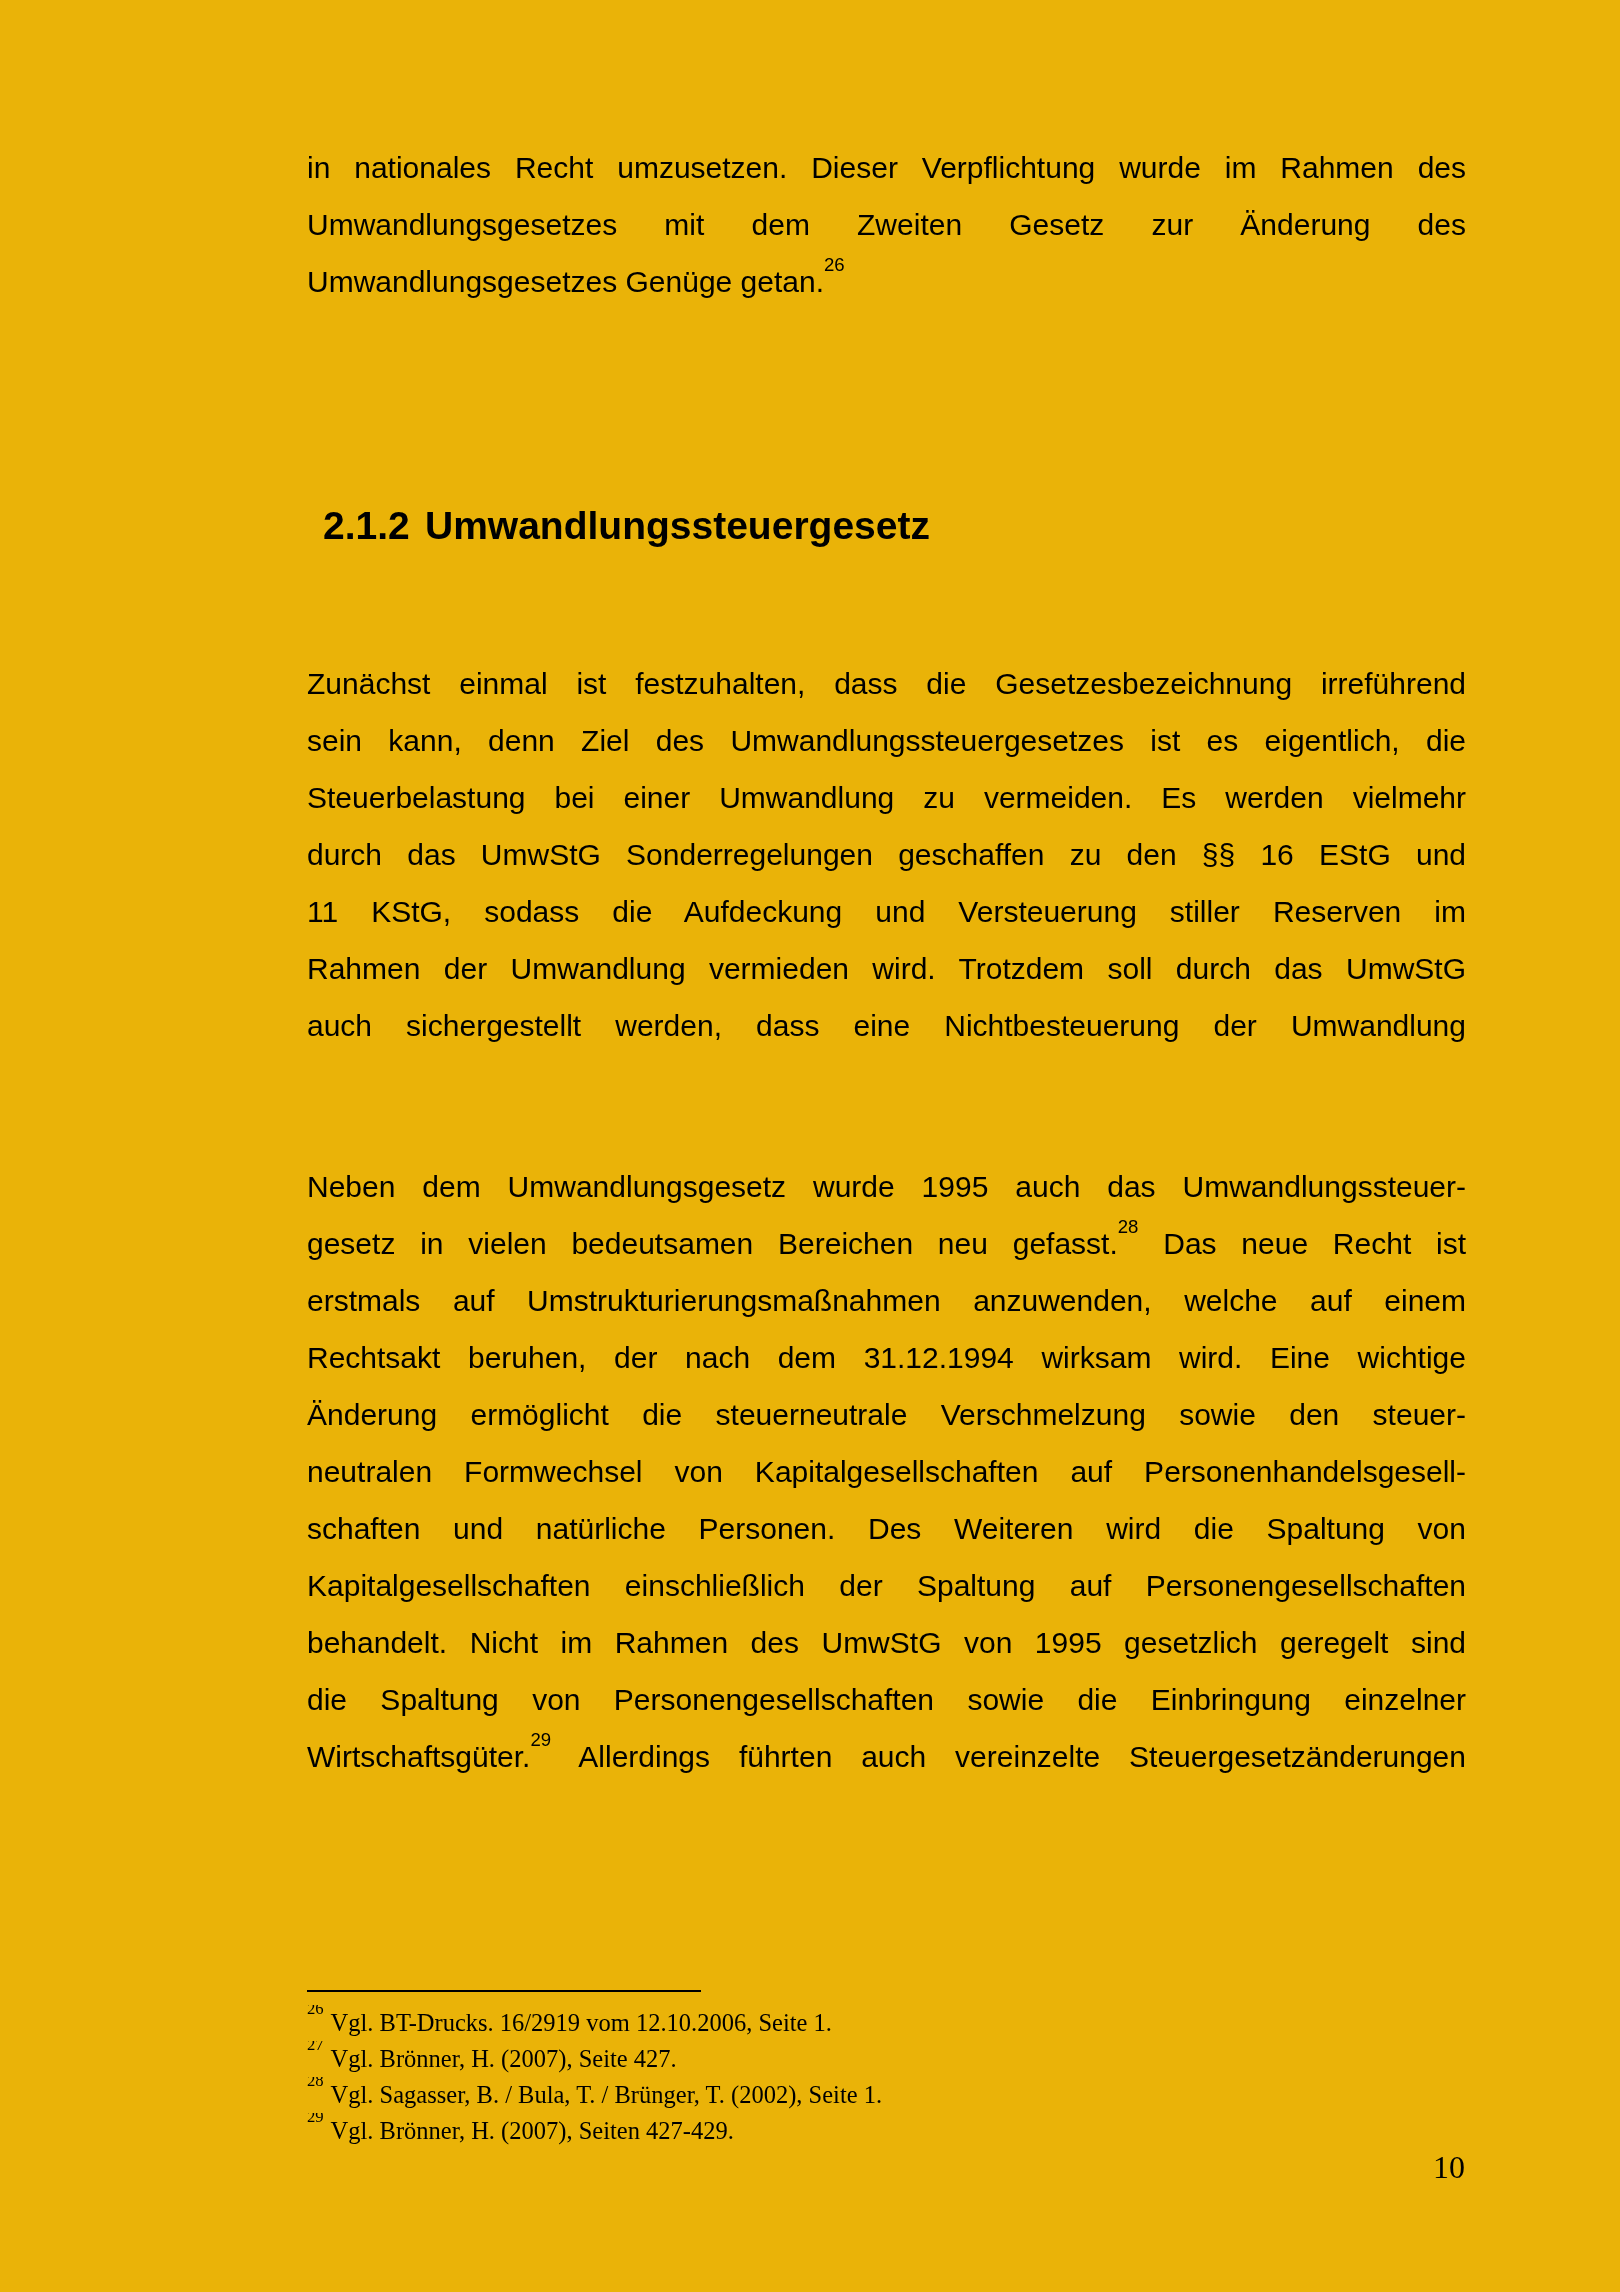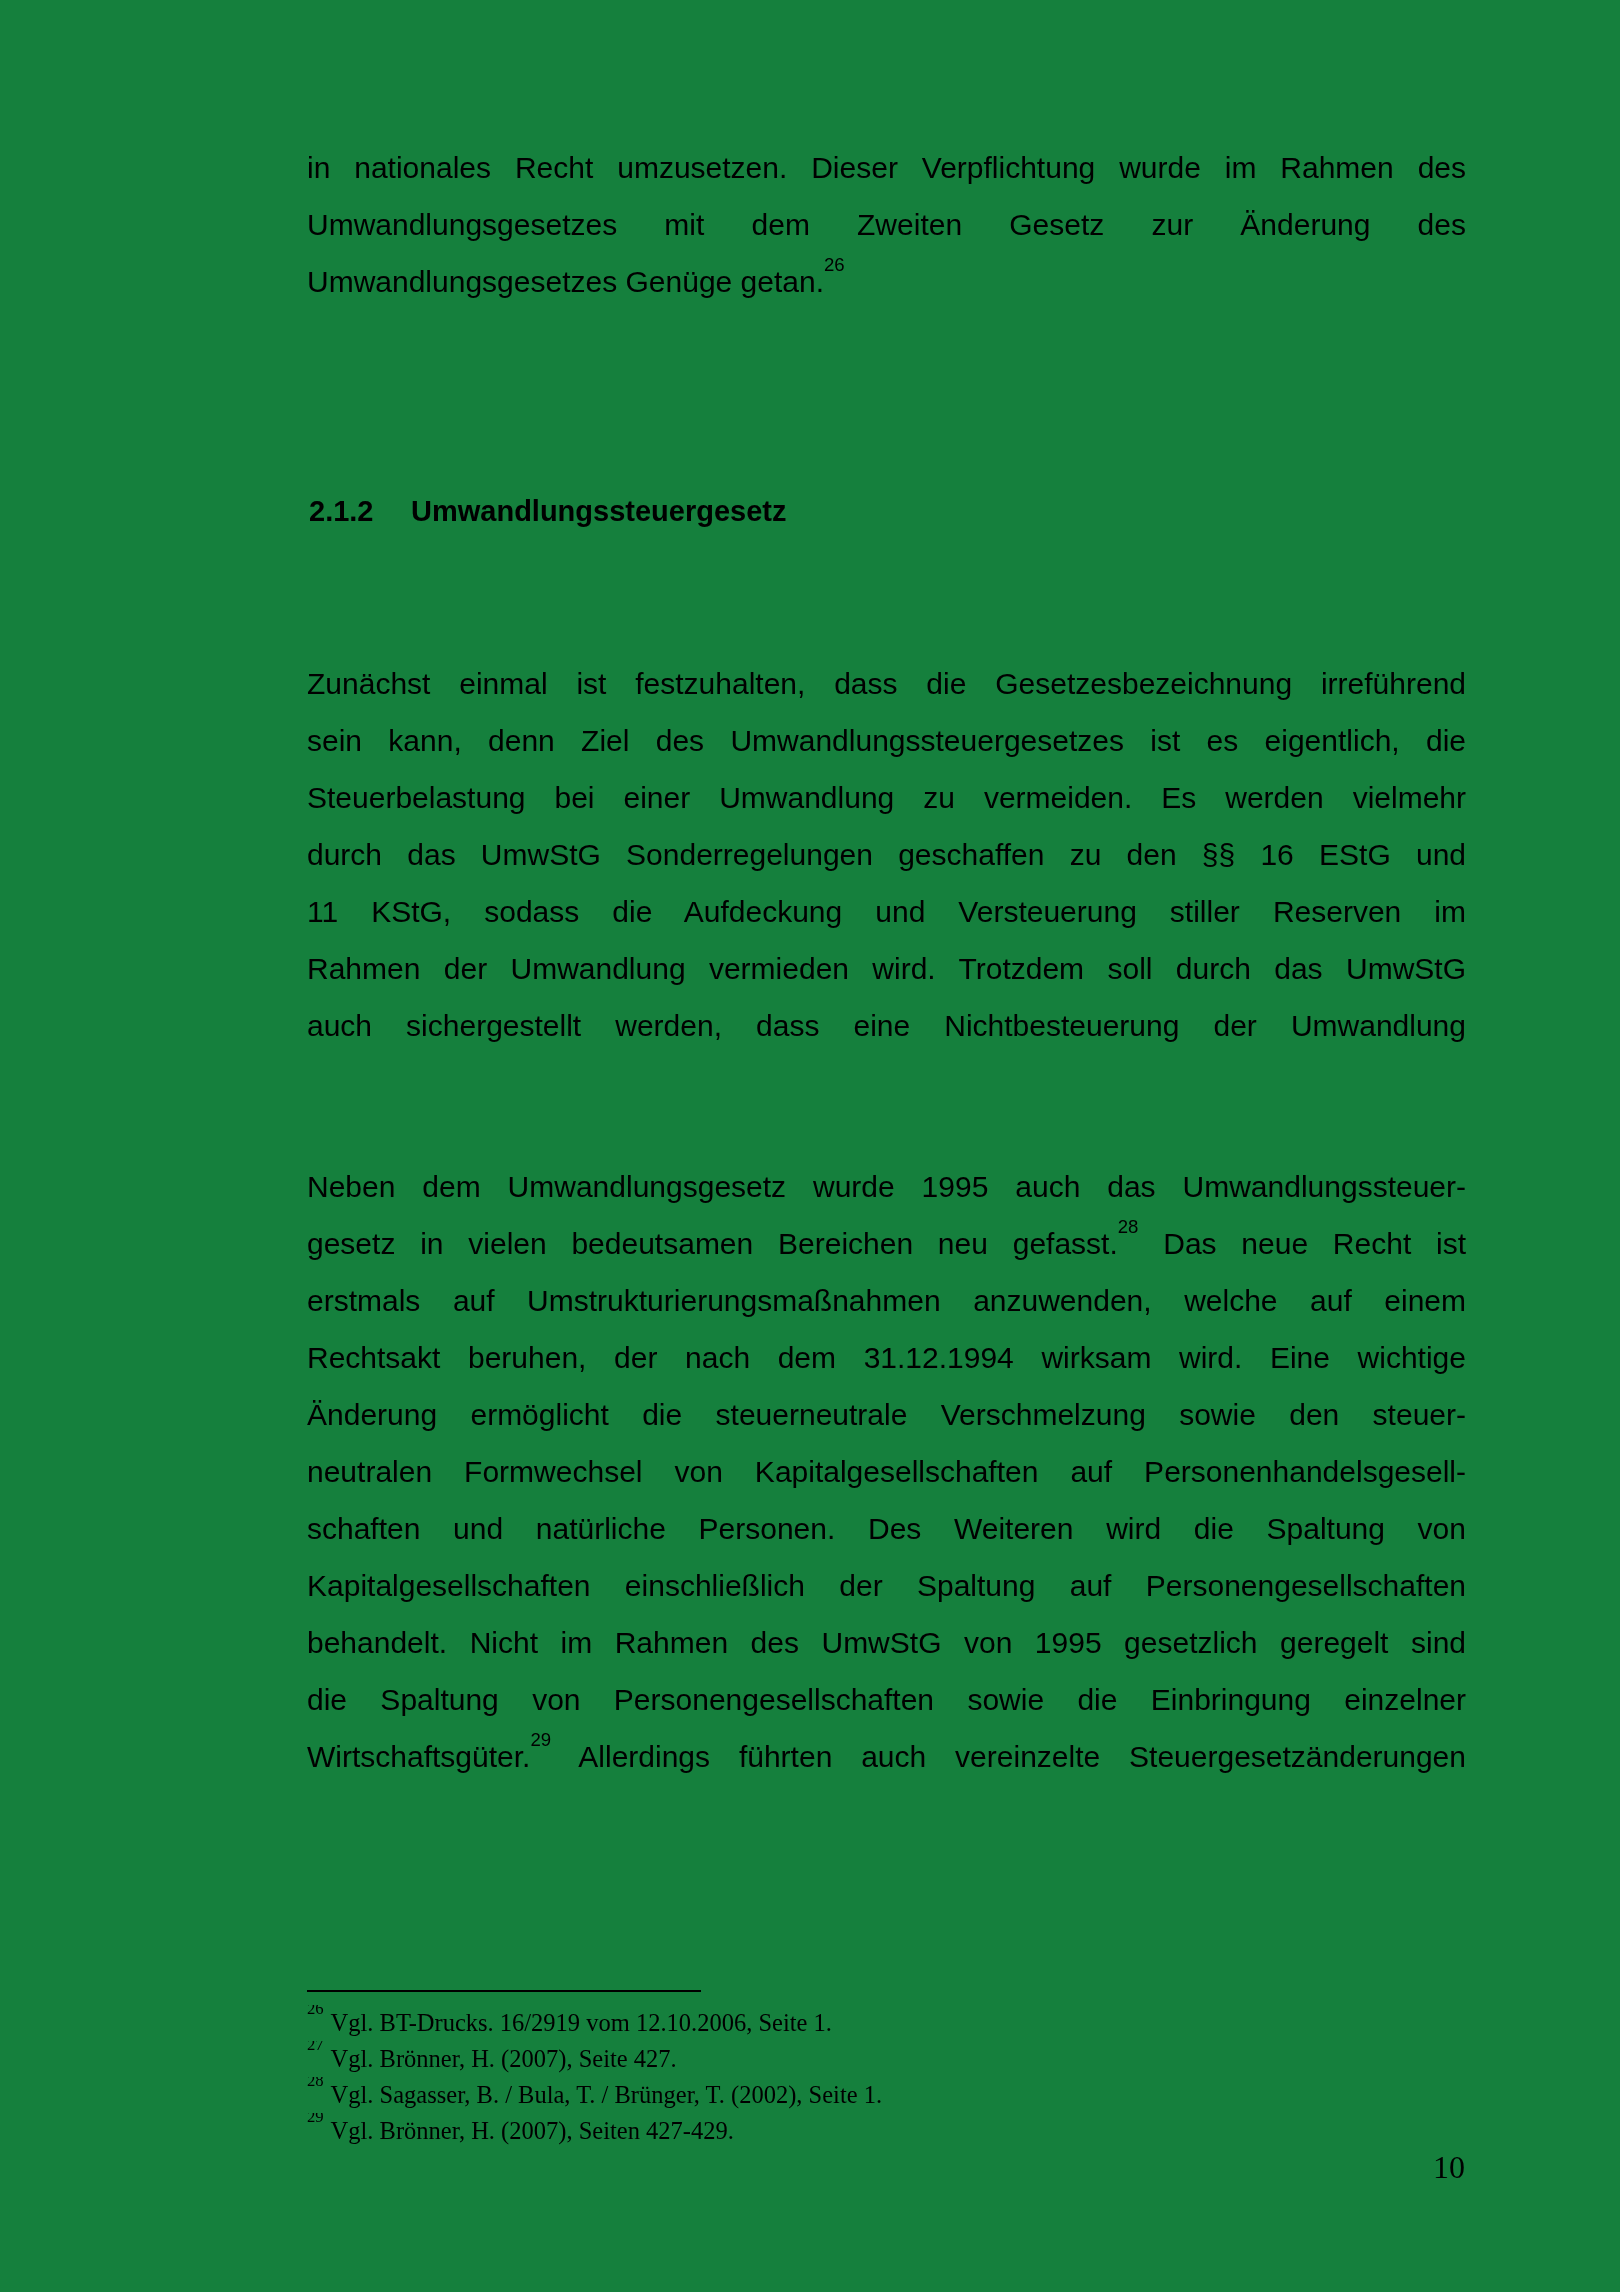--- a/index.html
+++ b/index.html
@@ -1,21 +1,21 @@
 <!DOCTYPE html>
 <html lang="de"><head>
 <meta charset="utf-8">
 <title>Document Page</title>
 <style>
   html, body { margin: 0; padding: 0; background: #ffffff; }
   .page {
     position: relative;
     width: 1620px;
     height: 2293px;
-    background: #15803d;
+    background: #eab308;
     color: #000000;
     font-family: "Liberation Sans", "DejaVu Sans", sans-serif;
     overflow: hidden;
   }
   .textblock {
     position: absolute;
     left: 307px;
     width: 1159px;
     font-size: 30px;
   }
@@ -31,24 +31,24 @@
   sup.fn-ref {
     font-size: 0.62em;
     line-height: 0;
     position: relative;
     top: -0.52em;
   }
   .heading {
     position: absolute;
     left: 307px;
     top: 488px;
-    margin: 2px;
+    margin: 16px;
     display: flex;
     align-items: flex-start;
-    font-size: 29px;
+    font-size: 39px;
     font-weight: bold;
     line-height: 43px;
   }
   .heading .num { width: 102px; flex: 0 0 auto; }
   .footnote-divider {
     position: absolute;
     left: 307px;
     top: 1990px;
     width: 394px;
     border-top: 2.9px solid #000000;

